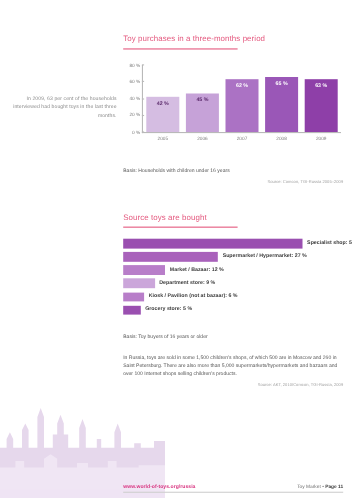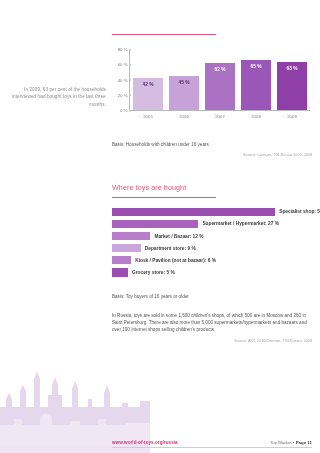--- a/index.html
+++ b/index.html
@@ -238,20 +238,21 @@
   </svg>
   <svg class="skyline-right" viewBox="0 0 320 44" preserveAspectRatio="none">
     <rect x="0" y="36" width="150" height="8" fill="#efe4f4"></rect>
   </svg>
 
   <div class="margin-note">In 2009, 63 per cent of the households interviewed had bought toys in the last three months.</div>
 
   <div class="content">
 
     <div style="height:30px"></div>
+    <div class="section-title">Toy purchases in a three-months period</div>
     <div class="title-rule"></div>
 
     <div class="colchart" id="colchart">
       <div class="plot" id="colplot">
         <div class="bars" id="colbars">
             <div class="bar-wrap">
               <div class="bar" style="height: 52.5%; background: rgb(213, 189, 226);">
                 <span class="bar-value">42 %</span>
               </div>
               <span class="xtick">2005</span>
@@ -286,21 +287,21 @@
           <div class="ytick" style="top: 50%;">40 %</div>
           <div class="ytick" style="top: 25%;">60 %</div>
           <div class="ytick" style="top: 0%;">80 %</div>
         </div>
     </div>
 
     <div class="basis">Basis: Households with children under 16 years</div>
     <div class="source">Source: Comcon, TGI-Russia 2005–2009</div>
 
     <div style="height:26px"></div>
-    <div class="section-title">Where toys are bought</div>
+    <div class="section-title">Source toys are bought</div>
     <div class="title-rule"></div>
 
     <div class="hbars" id="hbars">
         <div class="hrow">
           <div class="hbar" style="width: 163.2px; background: rgb(154, 79, 176);"></div>
           <span class="hlabel">Specialist shop: 51 %</span>
         </div>
         <div class="hrow">
           <div class="hbar" style="width: 86.4px; background: rgb(169, 98, 187);"></div>
           <span class="hlabel">Supermarket / Hypermarket: 27 %</span>

